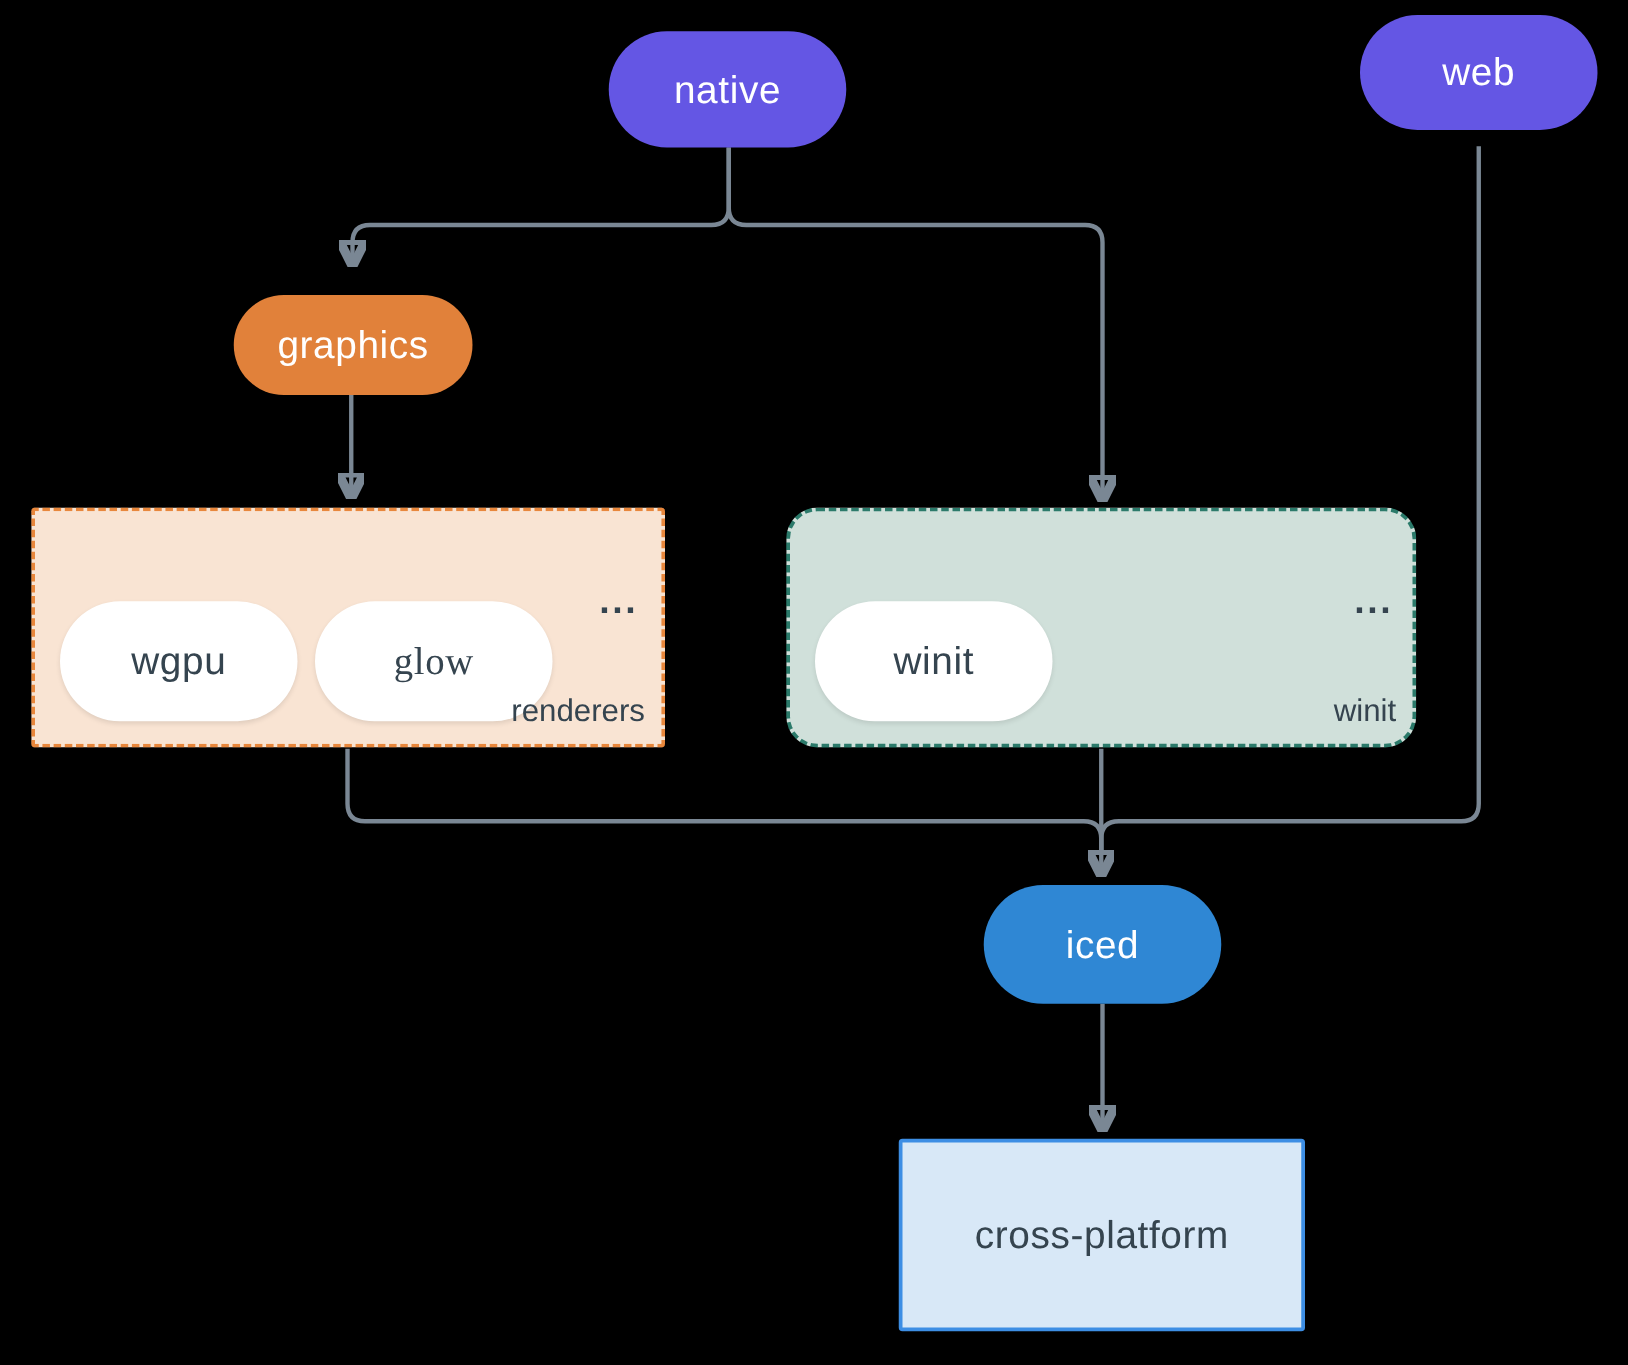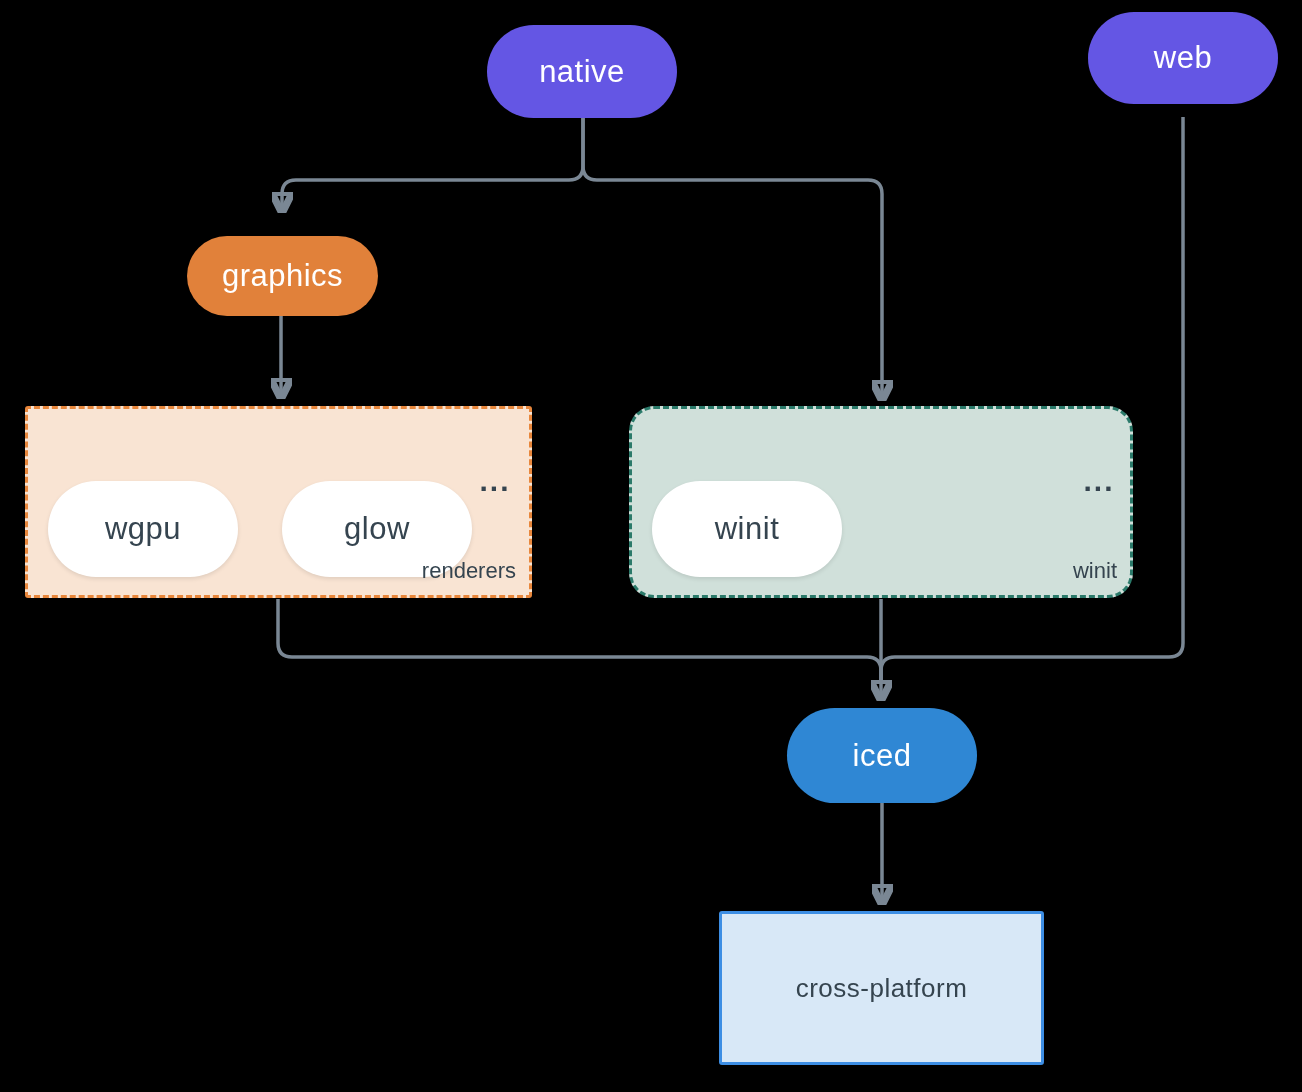--- a/index.html
+++ b/index.html
@@ -69,47 +69,47 @@
     top:24px;height:96px;width:50px;
     display:flex;align-items:center;justify-content:center;
     color:var(--dark-text);
     font-size:30px;font-weight:bold;
     letter-spacing:2px;
   }
   .group-label{
     position:absolute;
     right:13px;bottom:11px;
     color:var(--dark-text);
-    font-size:22px;
+    font-size:25px;
   }
 
   .app-box{
     position:absolute;
     left:719px;top:911px;width:325px;height:154px;
     background:var(--app-fill);
     border:3px solid var(--app-border);
     border-radius:3px;
     display:flex;flex-direction:column;
     align-items:center;justify-content:center;
     color:var(--dark-text);
-    font-size:26px;line-height:46px;
+    font-size:31px;line-height:46px;
     letter-spacing:0.5px;
   }
 
   
   .pill.native  {left:487px;top:25px;width:190px;height:93px;}
   .pill.web     {left:1088px;top:12px;width:190px;height:92px;}
   .pill.graphics{left:187px;top:216px;width:191px;height:80px;margin-top:20px;}
   .pill.iced    {left:787px;top:708px;width:190px;height:95px;}
 
   .group-box.renderers{left:25px;top:406px;width:507px;height:192px;}
   .group-box.shells   {left:629px;top:406px;width:504px;height:192px;border-radius:25px;}
 
   .group-box .p1{left:20px;}
-  .group-box .p2{left:254px;}
+  .group-box .p2{left:224px;font-family:Liberation Serif, serif;}
   .group-box .dots{left:442px;}
 </style>
 </head>
 <body>
 
 <div class="canvas">
 
   <svg class="edges" viewBox="0 0 1302 1092" xmlns="http://www.w3.org/2000/svg">
     <defs>
       <marker id="arrow" viewBox="0 0 10 10" refX="7" refY="5" markerWidth="6" markerHeight="6" orient="auto-start-reverse">

